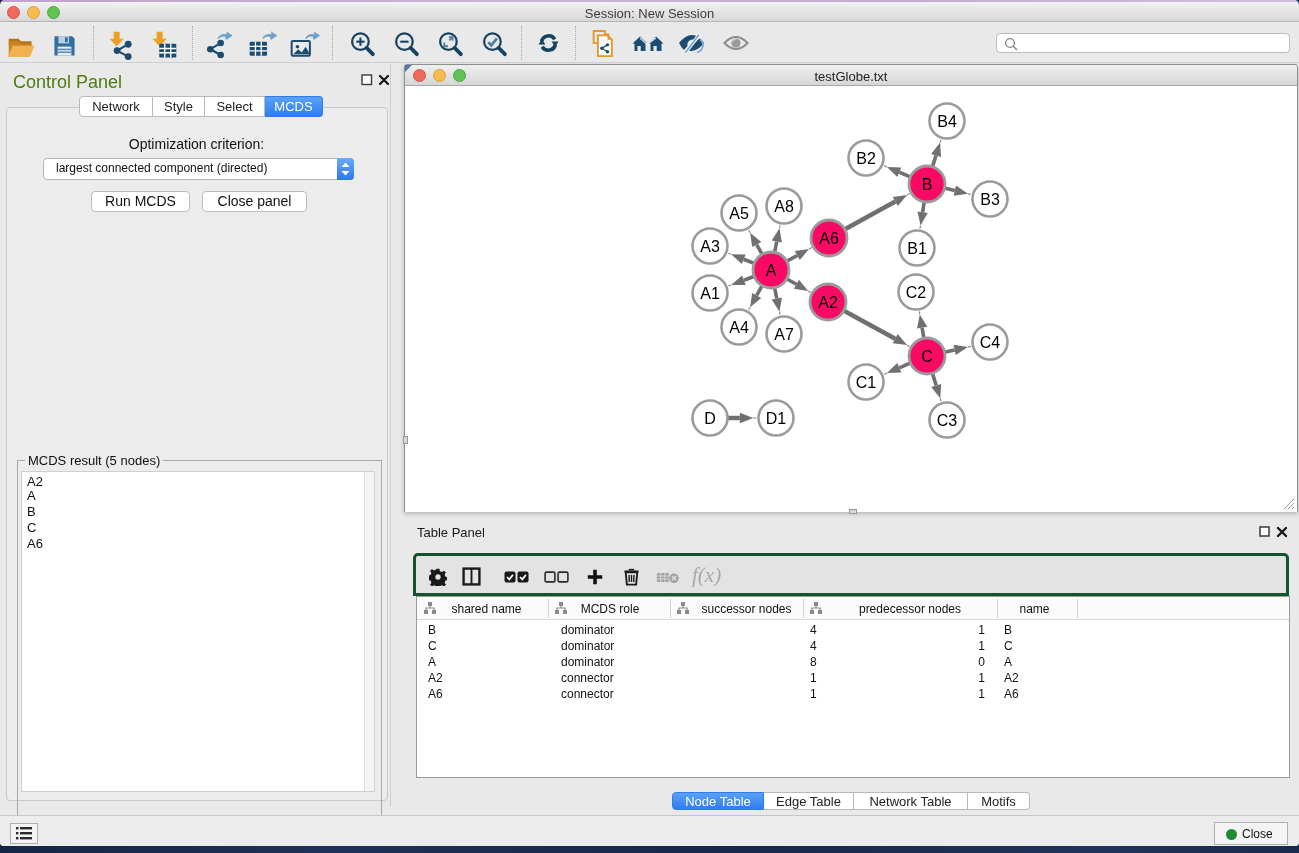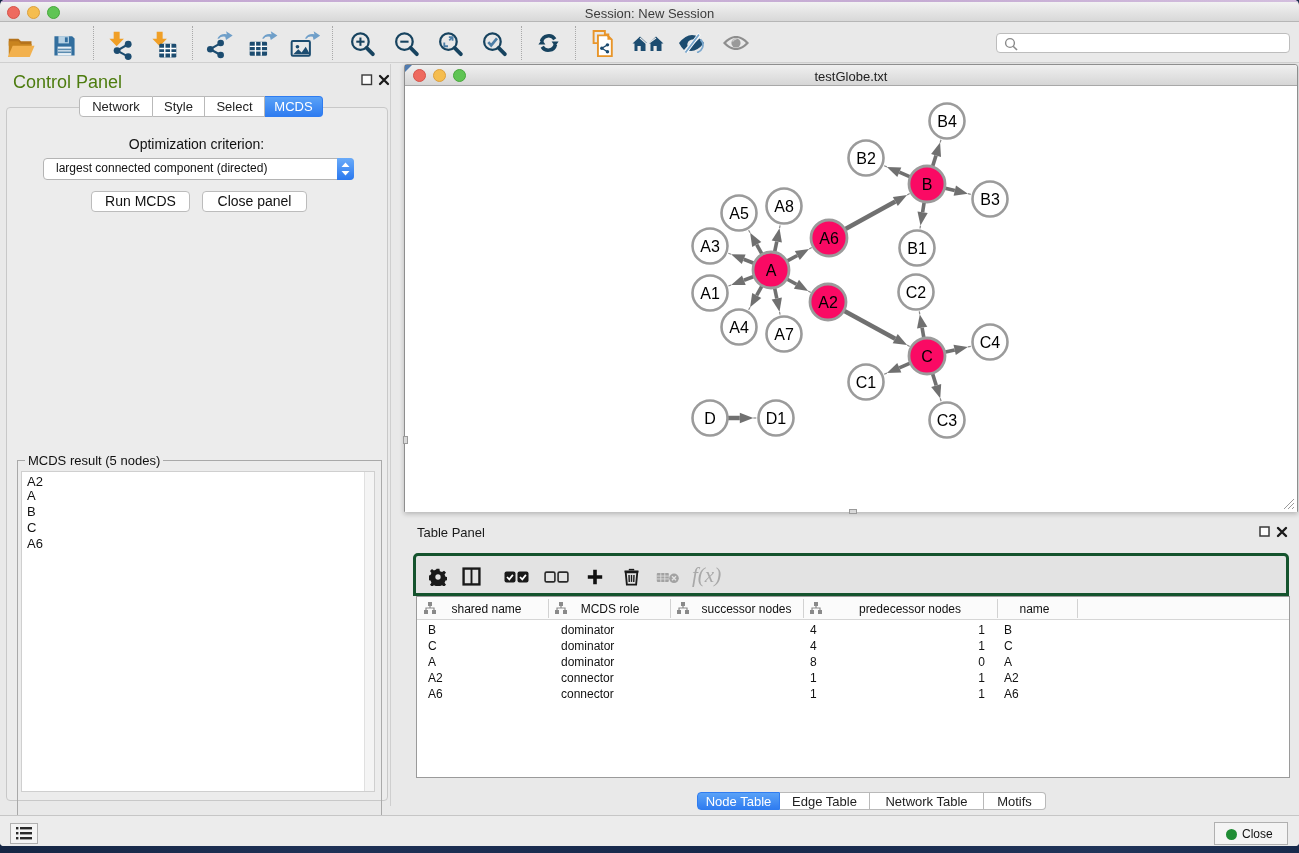--- a/index.html
+++ b/index.html
@@ -507,21 +507,21 @@
         </div>
     <div class="trow" style="top:89px">
           <span style="left:11px">A6</span>
           <span style="left:144px">connector</span>
           <span style="left:393px;width:6px;text-align:right">1</span>
           <span style="left:540px;width:28px;text-align:right">1</span>
           <span style="left:587px">A6</span>
         </div>
   </div>
   <div id="tabs2">
-    <div class="tabbtn first sel" style="width:83px;margin-left:25px;">Node Table</div>
+    <div class="tabbtn first sel" style="width:92px;">Node Table</div>
         <div class="tabbtn" style="width:90px;">Edge Table</div>
         <div class="tabbtn" style="width:114px;">Network Table</div>
         <div class="tabbtn last" style="width:62px;">Motifs</div>
   </div>
 </div>
 <div id="statusbar">
   <div id="listbtn">
     <svg style="position:absolute;left:5px;top:3px" width="16" height="13" viewBox="0 0 16 13">
       <g fill="#2a2a2a">
             <rect x="0" y="0" width="2.4" height="2.4"></rect>

